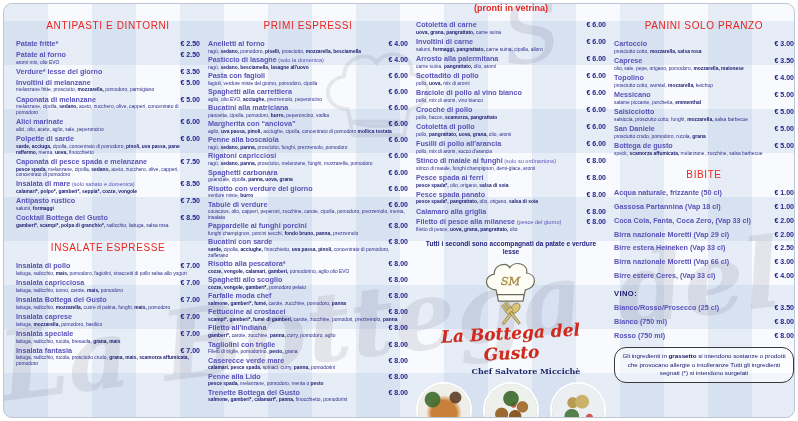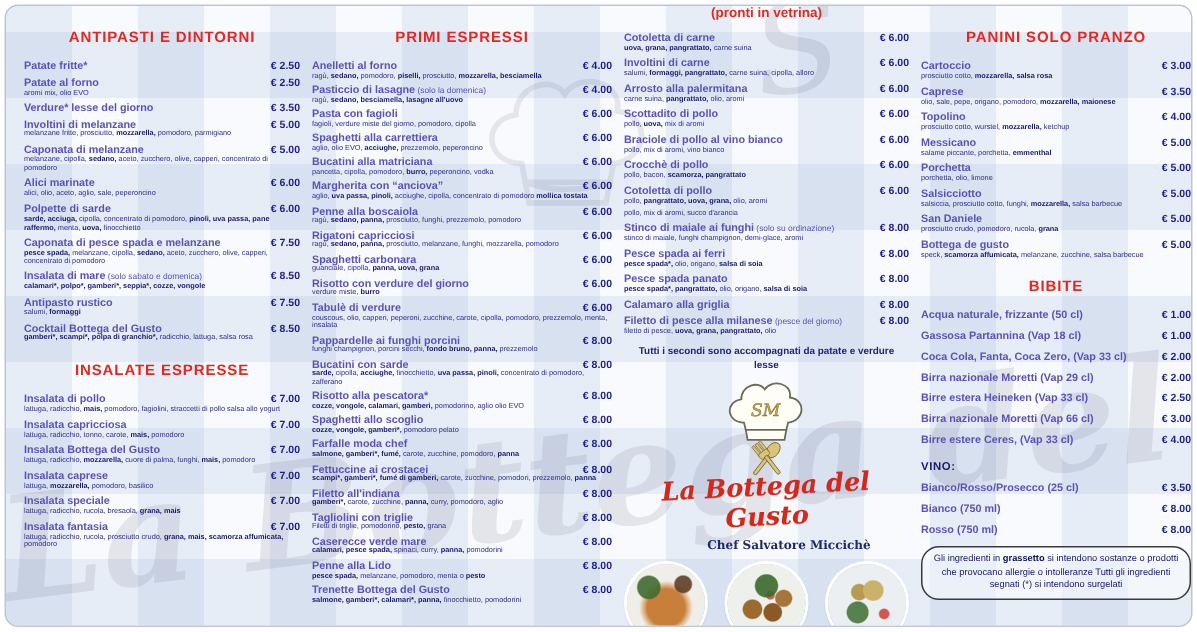--- a/index.html
+++ b/index.html
@@ -13,21 +13,21 @@
   .wm{position:absolute;z-index:0;pointer-events:none;font-family:"DejaVu Serif",serif;font-style:italic;}
   .wm-text{left:-8px;top:238px;font-size:96px;white-space:nowrap;color:rgba(90,95,118,.13);
     transform:rotate(-7deg);font-weight:bold;}
   .wm-s{left:498px;top:-22px;font-size:86px;color:rgba(90,95,118,.14);transform:rotate(-8deg);}
   .wm-hat{left:300px;top:40px;opacity:.12;}
   .col{position:absolute;top:6px;z-index:2;}
   #col1{left:12px;width:184px;}
   #col2{left:204px;width:200px;}
   #col3{left:412px;width:190px;}
   #col4{left:610px;width:180px;}
-  .sec-title{margin:10px 0 9px;text-align:center;font-size:10px;font-weight:bold;
+  .sec-title{margin:10px 0 9px;text-align:center;font-size:10px;font-weight:normal;
     letter-spacing:.6px;color:#e8251f;}
   .sec-sub{margin:-7px 0 8px;text-align:center;font-size:9px;font-weight:bold;color:#e8251f;}
   .mt{margin-top:13px;}
   .mi{margin-bottom:2.5px;}
   #col2 .mi{margin-bottom:1.6px;}
   .mi-line{display:flex;justify-content:space-between;align-items:baseline;}
   .mi-name{font-size:7.2px;font-weight:bold;color:#5a52b8;line-height:1.15;padding-right:4px;}
   .mi-note{font-size:5.6px;font-weight:normal;color:#5a52b8;}
   .mi-price{font-size:7px;font-weight:bold;color:#1e1e8a;white-space:nowrap;}
   .mi-desc{font-size:4.9px;line-height:1.16;color:#2d2d8c;margin-top:.5px;}
@@ -414,20 +414,24 @@
           <div class="mi-desc">pollo, bacon, <b>scamorza, pangrattato</b></div>
         </div>
         <div class="mi">
           <div class="mi-line">
             <span class="mi-name">Cotoletta di pollo</span>
             <span class="mi-price">€ 6.00</span>
           </div>
           <div class="mi-desc">pollo, <b>pangrattato, uova, grana,</b> olio, aromi</div>
         </div>
         <div class="mi">
+          <div class="mi-line">
+            <span class="mi-name">Fusilli di pollo all'arancia</span>
+            <span class="mi-price">€ 6.00</span>
+          </div>
           <div class="mi-desc">pollo, mix di aromi, succo d'arancia</div>
         </div>
         <div class="mi">
           <div class="mi-line">
             <span class="mi-name">Stinco di maiale ai funghi<span class="mi-note"> (solo su ordinazione)</span></span>
             <span class="mi-price">€ 8.00</span>
           </div>
           <div class="mi-desc">stinco di maiale, funghi champignon, demi-glace, aromi</div>
         </div>
         <div class="mi">
@@ -514,27 +518,20 @@
         </div>
         <div class="mi">
           <div class="mi-line">
             <span class="mi-name">Messicano</span>
             <span class="mi-price">€ 5.00</span>
           </div>
           <div class="mi-desc">salame piccante, porchetta, <b>emmenthal</b></div>
         </div>
         <div class="mi">
           <div class="mi-line">
-            <span class="mi-name">Porchetta</span>
-            <span class="mi-price">€ 5.00</span>
-          </div>
-          <div class="mi-desc">porchetta, olio, limone</div>
-        </div>
-        <div class="mi">
-          <div class="mi-line">
             <span class="mi-name">Salsicciotto</span>
             <span class="mi-price">€ 5.00</span>
           </div>
           <div class="mi-desc">salsiccia, prosciutto cotto, funghi, <b>mozzarella,</b> salsa barbecue</div>
         </div>
         <div class="mi">
           <div class="mi-line">
             <span class="mi-name">San Daniele</span>
             <span class="mi-price">€ 5.00</span>
           </div>

